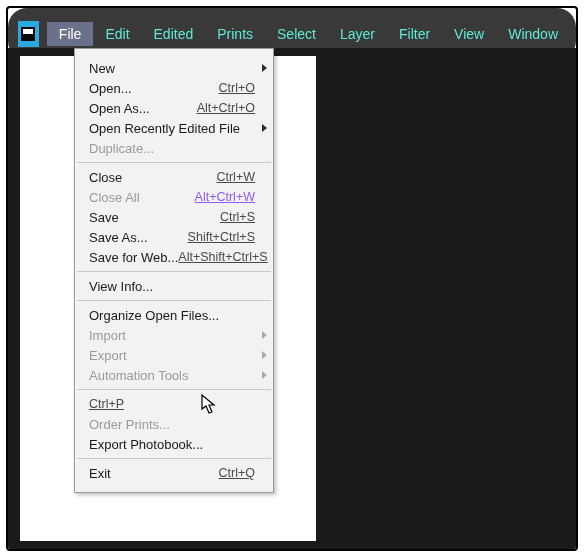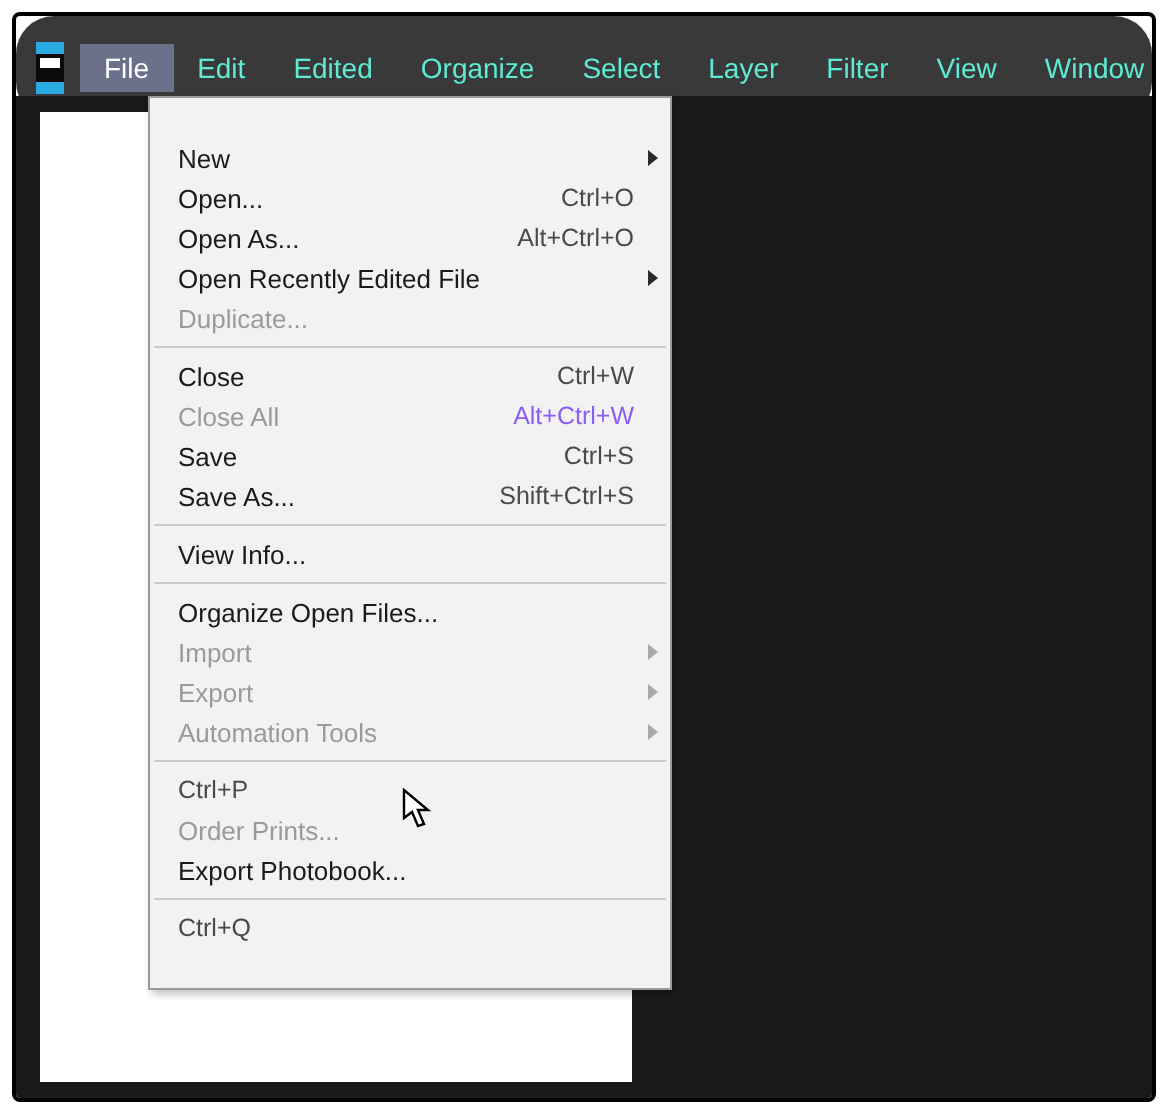--- a/index.html
+++ b/index.html
@@ -71,25 +71,25 @@
     left: 12px;
     top: 8px;
     width: 296px;
     bottom: 8px;
     background: #fff;
   }
   .dropdown {
     position: absolute;
     left: 66px;
     top: 40px;
-    width: 262px;
+    width: 200px;
     background: #f2f2f2;
     border: 1px solid #9a9a9a;
     box-shadow: 2px 2px 4px rgba(0,0,0,0.25);
-    padding: 20px 0;
+    padding: 9px 0;
   }
   .menu-row {
     display: flex;
     align-items: center;
     height: 20px;
     padding: 0 18px 0 14px;
     color: #1a1a1a;
     cursor: default;
     position: relative;
     font-size: 13px;
@@ -97,20 +97,21 @@
   .menu-row.disabled { color: #9a9a9a; }
   .menu-row.highlighted {
     background: #90c8f6;
     color: #000;
   }
   .menu-label { flex: 1; white-space: nowrap; }
   .menu-shortcut {
     color: #4a4a4a;
     font-size: 12.5px;
     white-space: nowrap;
+    text-decoration: underline;
   }
   .menu-row.disabled .menu-shortcut { color: #8b5cf6; }
   .submenu-arrow {
     position: absolute;
     right: 6px;
     top: 50%;
     transform: translateY(-50%);
     width: 0; height: 0;
     border-top: 4px solid transparent;
     border-bottom: 4px solid transparent;
@@ -137,21 +138,21 @@
 
 <div class="window">
 
   <div class="menubar">
     <div class="app-icon">
       <div class="app-icon-inner"></div>
     </div>
     <div class="menu-item active">File</div>
     <div class="menu-item">Edit</div>
     <div class="menu-item">Edited</div>
-    <div class="menu-item">Organize</div>
+    <div class="menu-item">Prints</div>
     <div class="menu-item">Select</div>
     <div class="menu-item">Layer</div>
     <div class="menu-item">Filter</div>
     <div class="menu-item">View</div>
     <div class="menu-item">Window</div>
 
   </div>
 
   <div class="canvas-bg">
     <div class="canvas-white"></div>
@@ -190,20 +191,24 @@
       <span class="menu-shortcut">Alt+Ctrl+W</span>
     </div>
     <div class="menu-row">
       <span class="menu-label">Save</span>
       <span class="menu-shortcut">Ctrl+S</span>
     </div>
     <div class="menu-row">
       <span class="menu-label">Save As...</span>
       <span class="menu-shortcut">Shift+Ctrl+S</span>
     </div>
+    <div class="menu-row">
+      <span class="menu-label">Save for Web...</span>
+      <span class="menu-shortcut">Alt+Shift+Ctrl+S</span>
+    </div>
 
     <div class="sep"></div>
 
     <div class="menu-row">
       <span class="menu-label">View Info...</span>
     </div>
 
     <div class="sep"></div>
 
     <div class="menu-row">
@@ -230,20 +235,21 @@
     <div class="menu-row disabled">
       <span class="menu-label">Order Prints...</span>
     </div>
     <div class="menu-row">
       <span class="menu-label">Export Photobook...</span>
     </div>
 
     <div class="sep"></div>
 
     <div class="menu-row">
+      <span class="menu-label">Exit</span>
       <span class="menu-shortcut">Ctrl+Q</span>
     </div>
 
   </div>
 
   <svg class="cursor" viewBox="0 0 16 22">
     <path d="M1 1 L1 15 L5 12 L8 19 L11 18 L8 11 L13 11 Z" fill="#fff" stroke="#000" stroke-width="1.2"></path>
   </svg>
 
 </div>

